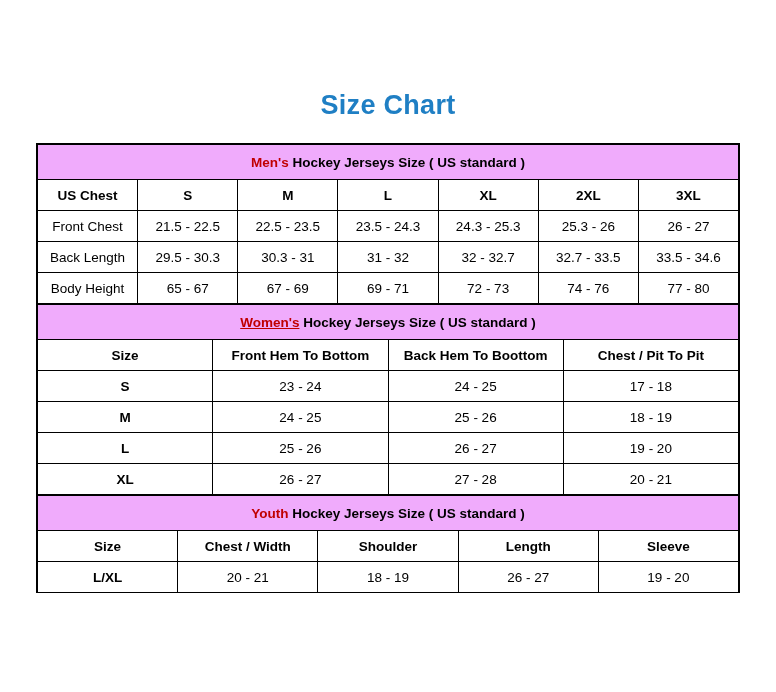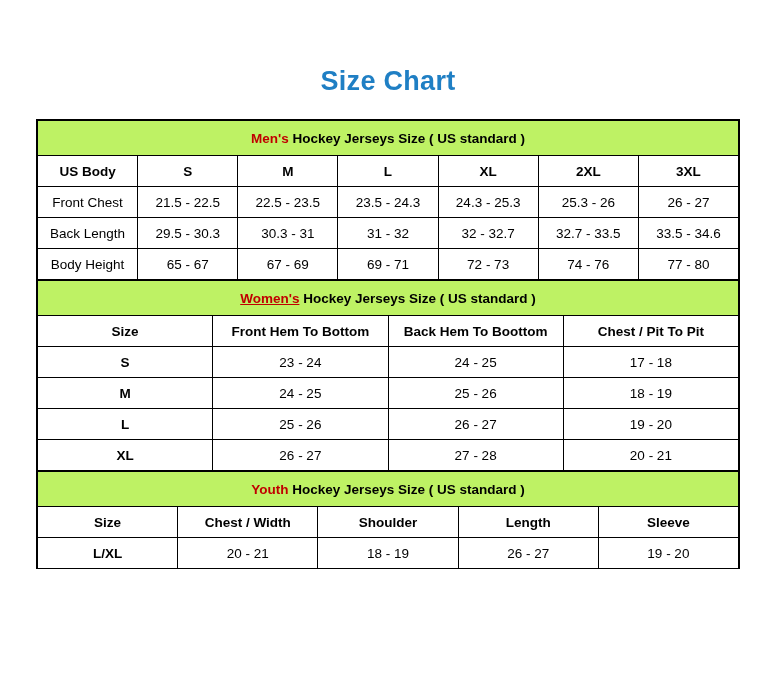--- a/index.html
+++ b/index.html
@@ -19,21 +19,21 @@
     height: 692px;
     position: relative;
     box-sizing: border-box;
   }
   .title {
     text-align: center;
     color: #1f7fc4;
     font-size: 27px;
     font-weight: bold;
     letter-spacing: 0.3px;
-    padding-top: 68px;
+    padding-top: 92px;
     line-height: 1;
   }
   .chart-wrap {
     margin: 24px 36px 0 36px;
     border: 1px solid #000;
     border-bottom: none;
   }
   table.sizetable {
     border-collapse: collapse;
     width: 100%;
@@ -41,21 +41,21 @@
   }
   table.sizetable td {
     border: 1px solid #000;
     text-align: center;
     vertical-align: middle;
     font-size: 13.5px;
     height: 26px;
     padding: 2px 2px;
   }
   .band {
-    background: #bef264;
+    background: #f0abfc;
     font-weight: bold;
     font-size: 15px;
     height: 30px !important;
   }
   .band .accent-men { color: #c00000; }
   .band .accent-women { color: #c00000; text-decoration: underline; }
   .band .accent-youth { color: #c00000; }
   .hdr {
     font-weight: bold;
   }
@@ -74,21 +74,21 @@
   <div class="title">Size Chart</div>
 
   <div class="chart-wrap">
 
     <table class="sizetable">
       <tbody>
           <tr>
         <td class="band" colspan="7"><span class="accent-men">Men's</span><span> Hockey Jerseys Size ( US standard )</span></td>
       </tr>
       <tr>
-        <td class="hdr">US Body</td>
+        <td class="hdr">US Chest</td>
         <td class="hdr">S</td>
         <td class="hdr">M</td>
         <td class="hdr">L</td>
         <td class="hdr">XL</td>
         <td class="hdr">2XL</td>
         <td class="hdr">3XL</td>
       </tr>
       <tr>
         <td class="rowlabel">Front Chest</td>
         <td>21.5 - 22.5</td>

